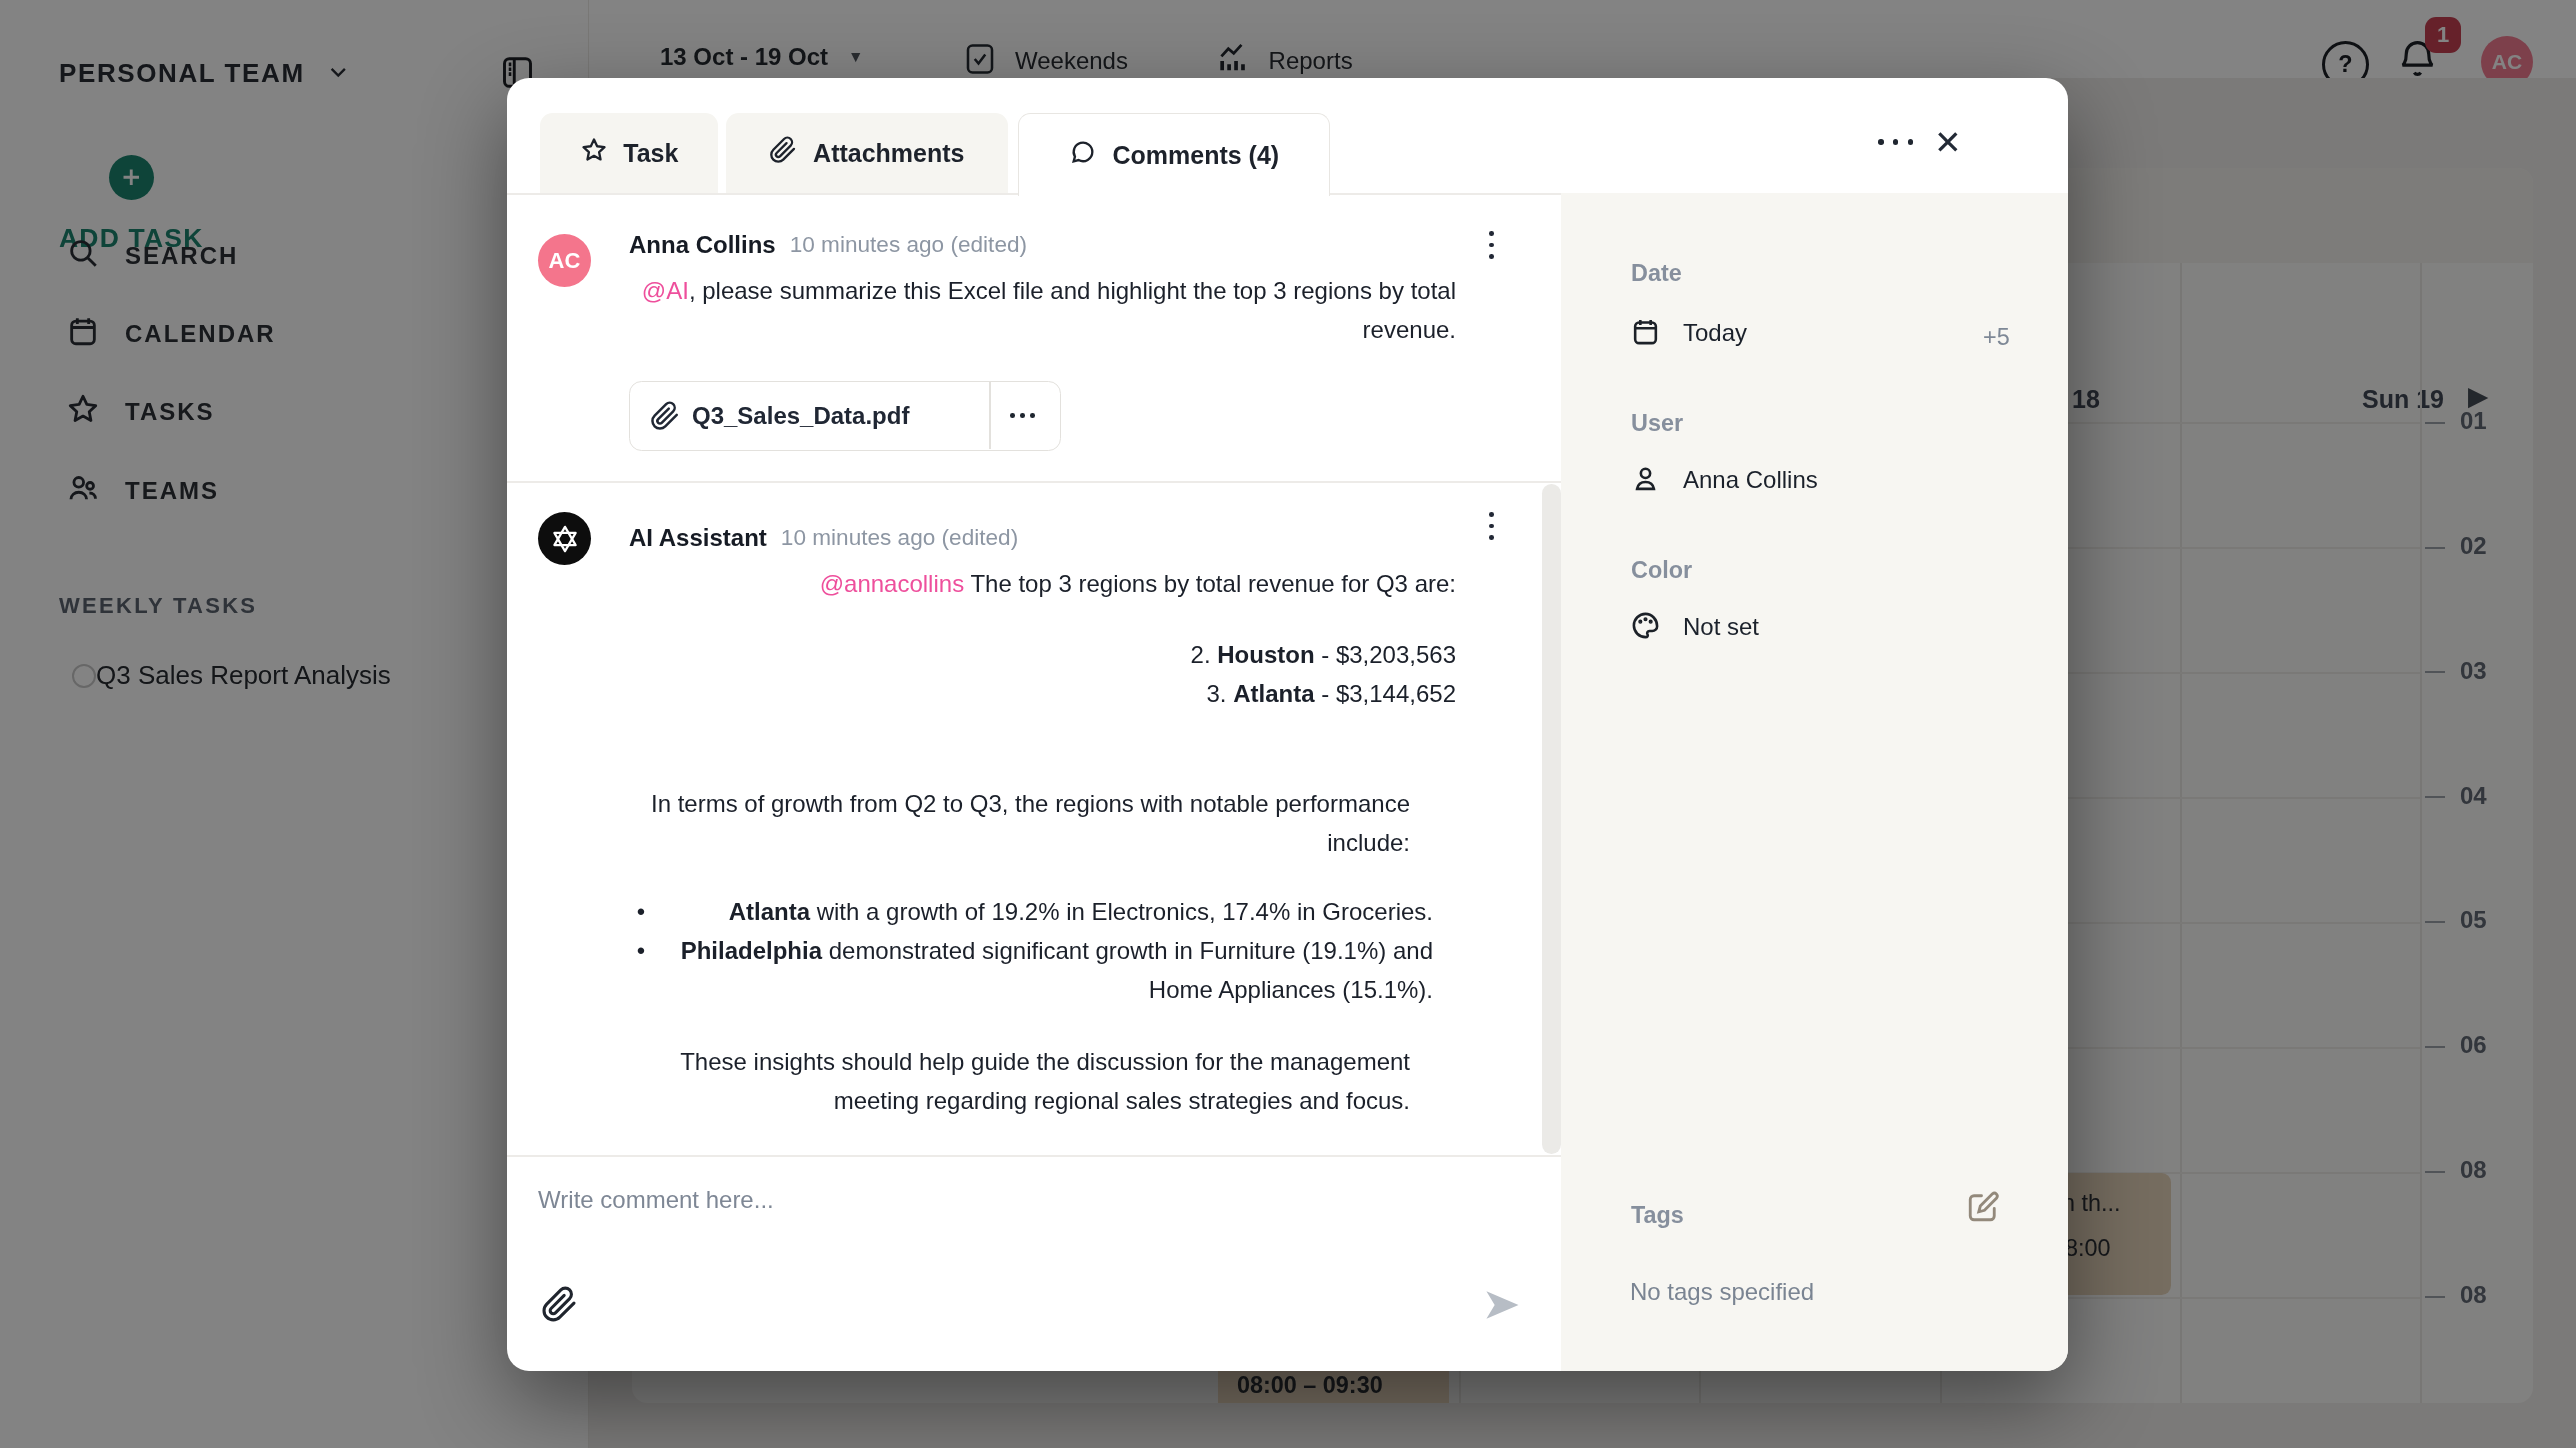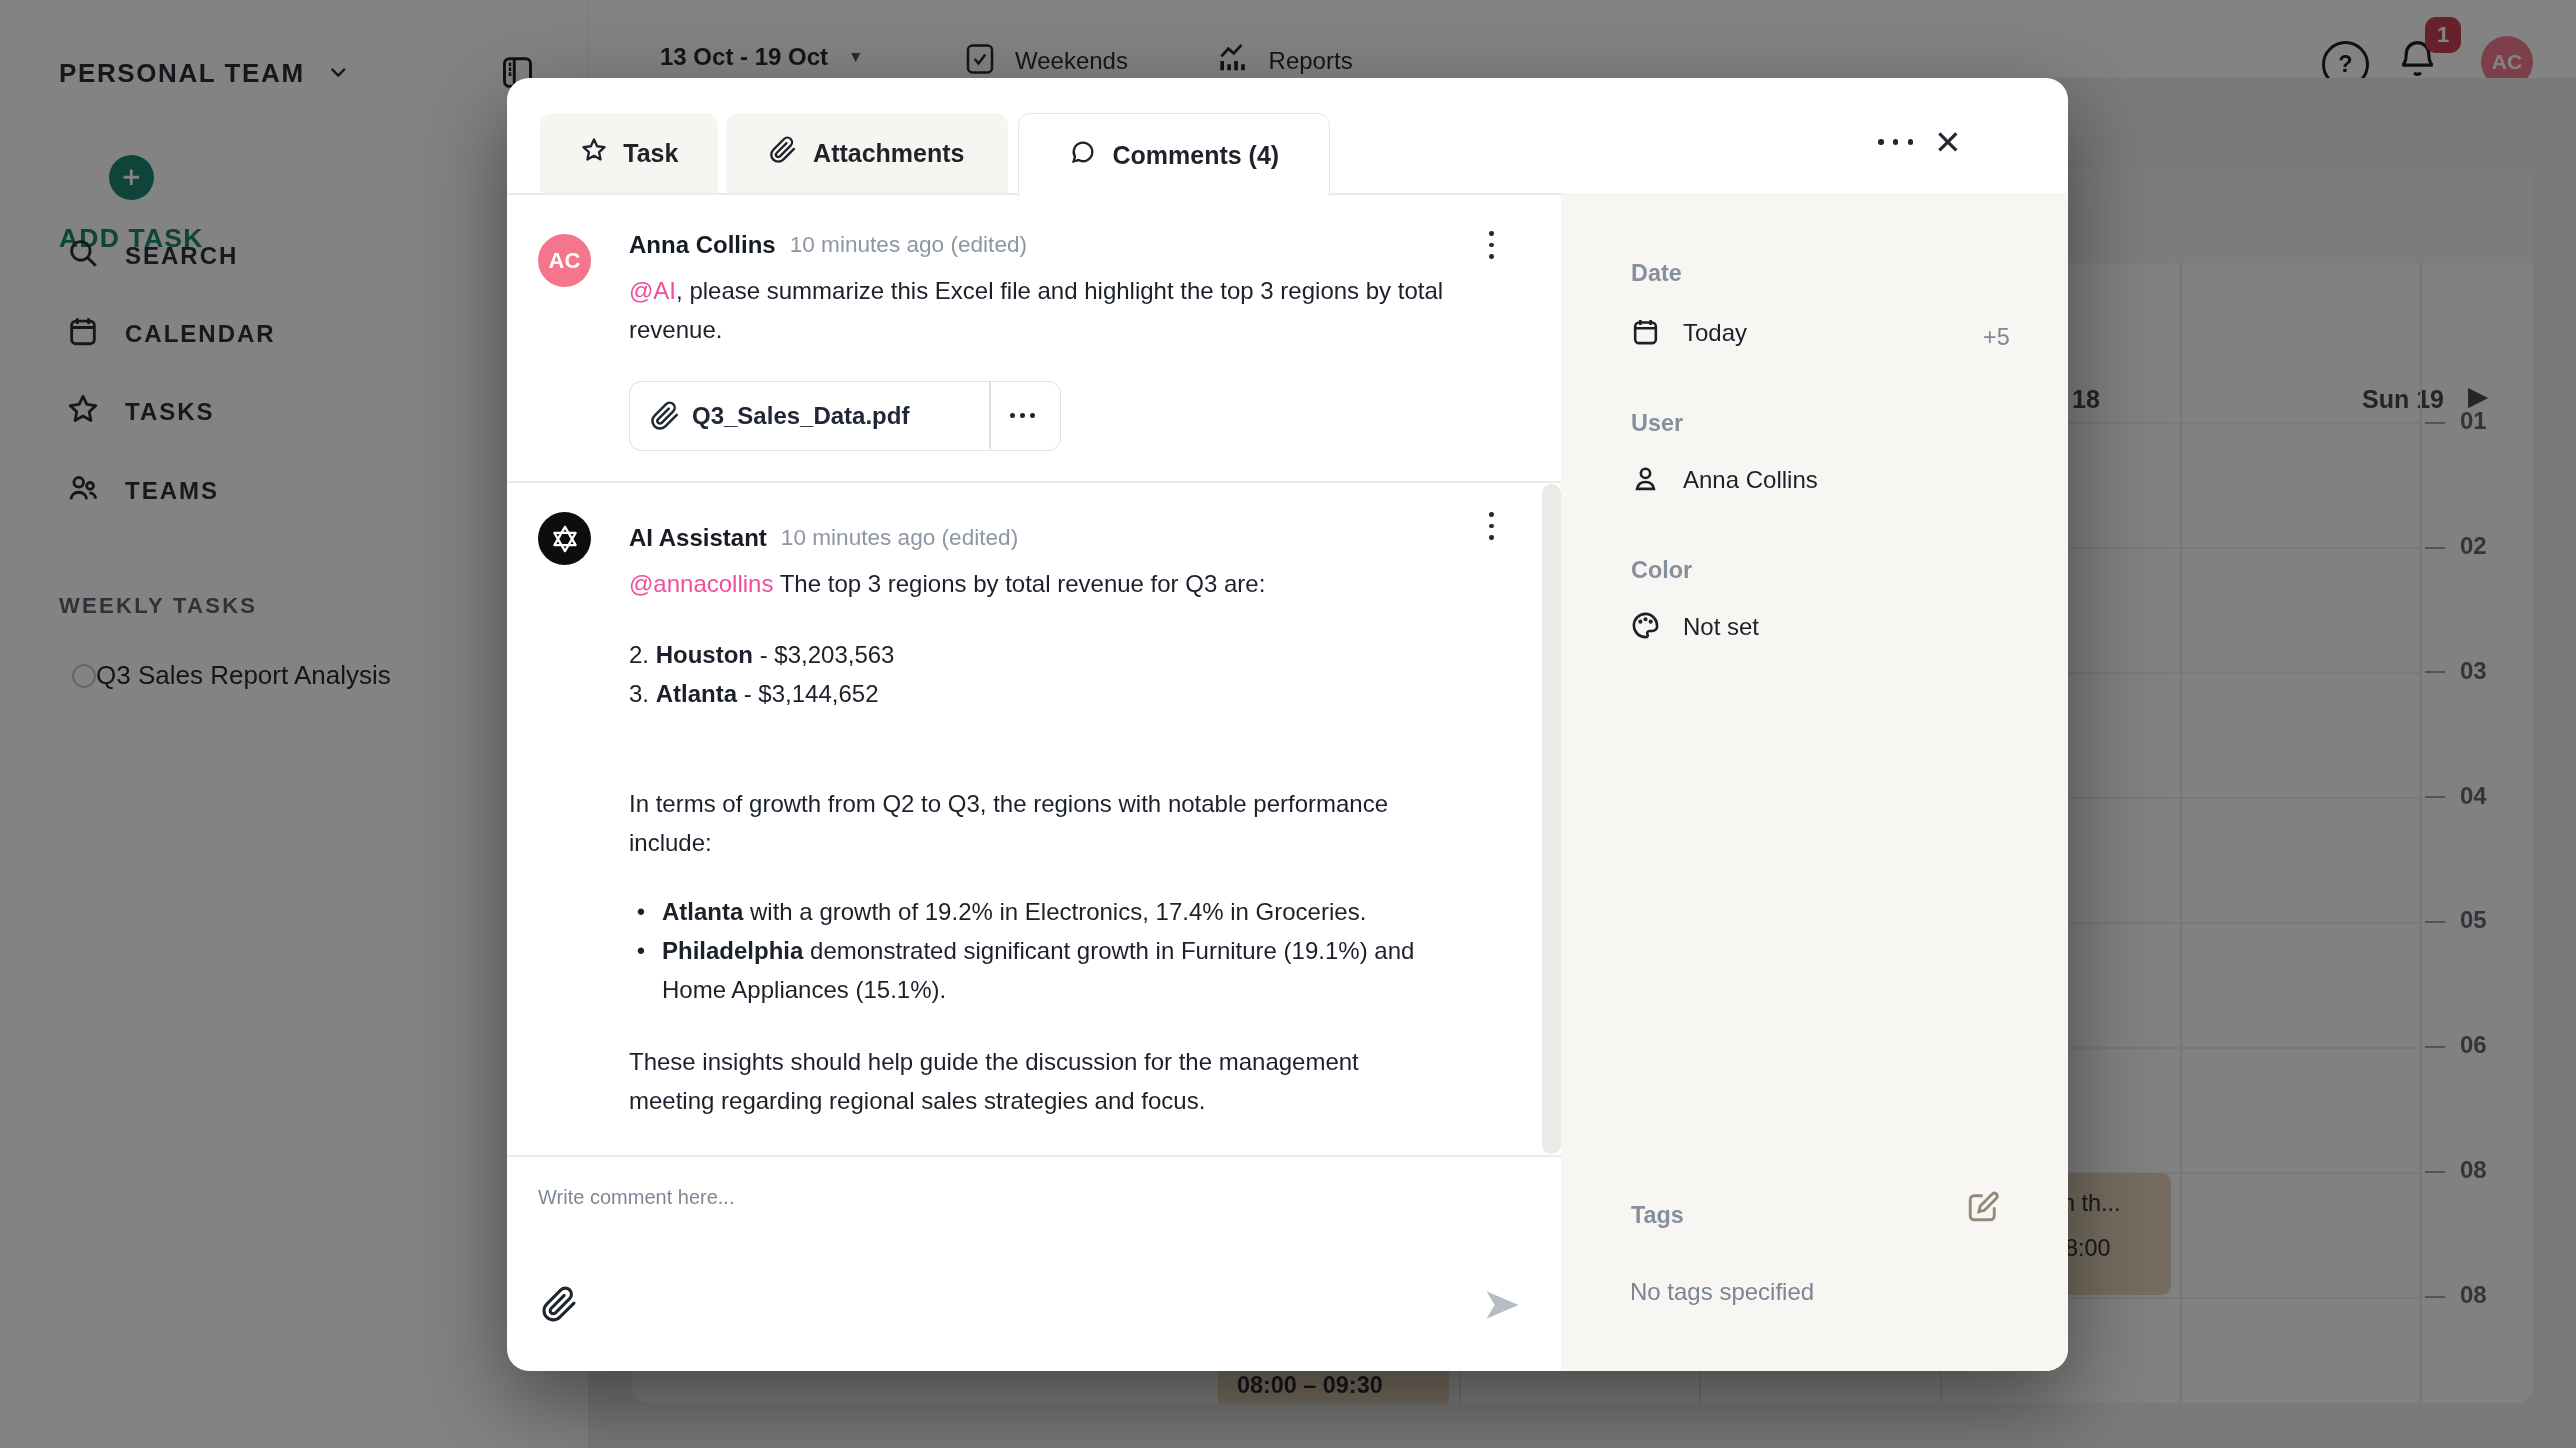--- a/index.html
+++ b/index.html
@@ -56,31 +56,31 @@
   .kebab{display:flex;flex-direction:column;gap:7px;align-items:center;}
   .kebab i{width:4.7px;height:4.7px;border-radius:50%;background:#222836;}
   .dots-row{display:flex;gap:9.4px;align-items:center;}
   .dots-row i{width:5.5px;height:5.5px;border-radius:50%;background:#1f2630;}
   .close-x{font-size:33px;color:#232a36;line-height:1;}
 
   .c-avatar{position:absolute;left:31px;width:53px;height:53px;border-radius:50%;display:flex;
             align-items:center;justify-content:center;}
   .c-name{font-size:24px;font-weight:700;color:#161b24;}
   .c-time{font-size:22.6px;color:#8d96a3;}
-  .c-body{position:absolute;left:122px;width:827px;font-size:24px;line-height:39px;color:#1b202a;}
+  .c-body{position:absolute;left:122px;width:827px;font-size:24px;line-height:39px;color:#1b202a;text-align:right;}
   .mention{color:#ee4f9c;}
   .chip{position:absolute;left:122px;top:303px;width:432px;height:70px;border:1.6px solid #e3e1dd;
         border-radius:12.5px;box-sizing:border-box;background:#fff;}
   .chip-name{font-size:24px;font-weight:700;color:#202734;}
   .bullet-row{position:relative;padding-left:33px;}
   .bdot{position:absolute;left:7.8px;}
   .scroll-thumb{position:absolute;left:1035px;top:406px;width:19px;height:670px;background:#ebeae7;
                 border-radius:9.4px;}
   .composer-input{position:absolute;left:28px;top:1094px;width:984px;height:94px;border:none;
-                  outline:none;resize:none;font-family:"Liberation Sans",sans-serif;font-size:20px;
+                  outline:none;resize:none;font-family:"Liberation Sans",sans-serif;font-size:24px;
                   color:#15803d;padding:14px 0 0 3.1px;background:transparent;}
   .composer-input::placeholder{color:#7e8795;}
 
   .panel{position:absolute;left:1054px;top:115px;width:507px;height:1179px;background:#f7f6f2;}
   .p-label{position:absolute;left:70px;font-size:23.4px;font-weight:700;color:#868f9d;}
   .p-row{position:absolute;left:69px;display:flex;align-items:center;gap:22px;}
   .p-value{font-size:24px;color:#1b212b;}
   .p-extra{position:absolute;left:422px;font-size:23.4px;color:#7e8896;}
   .p-empty{position:absolute;left:69px;font-size:24px;color:#7a8492;}
 </style>

